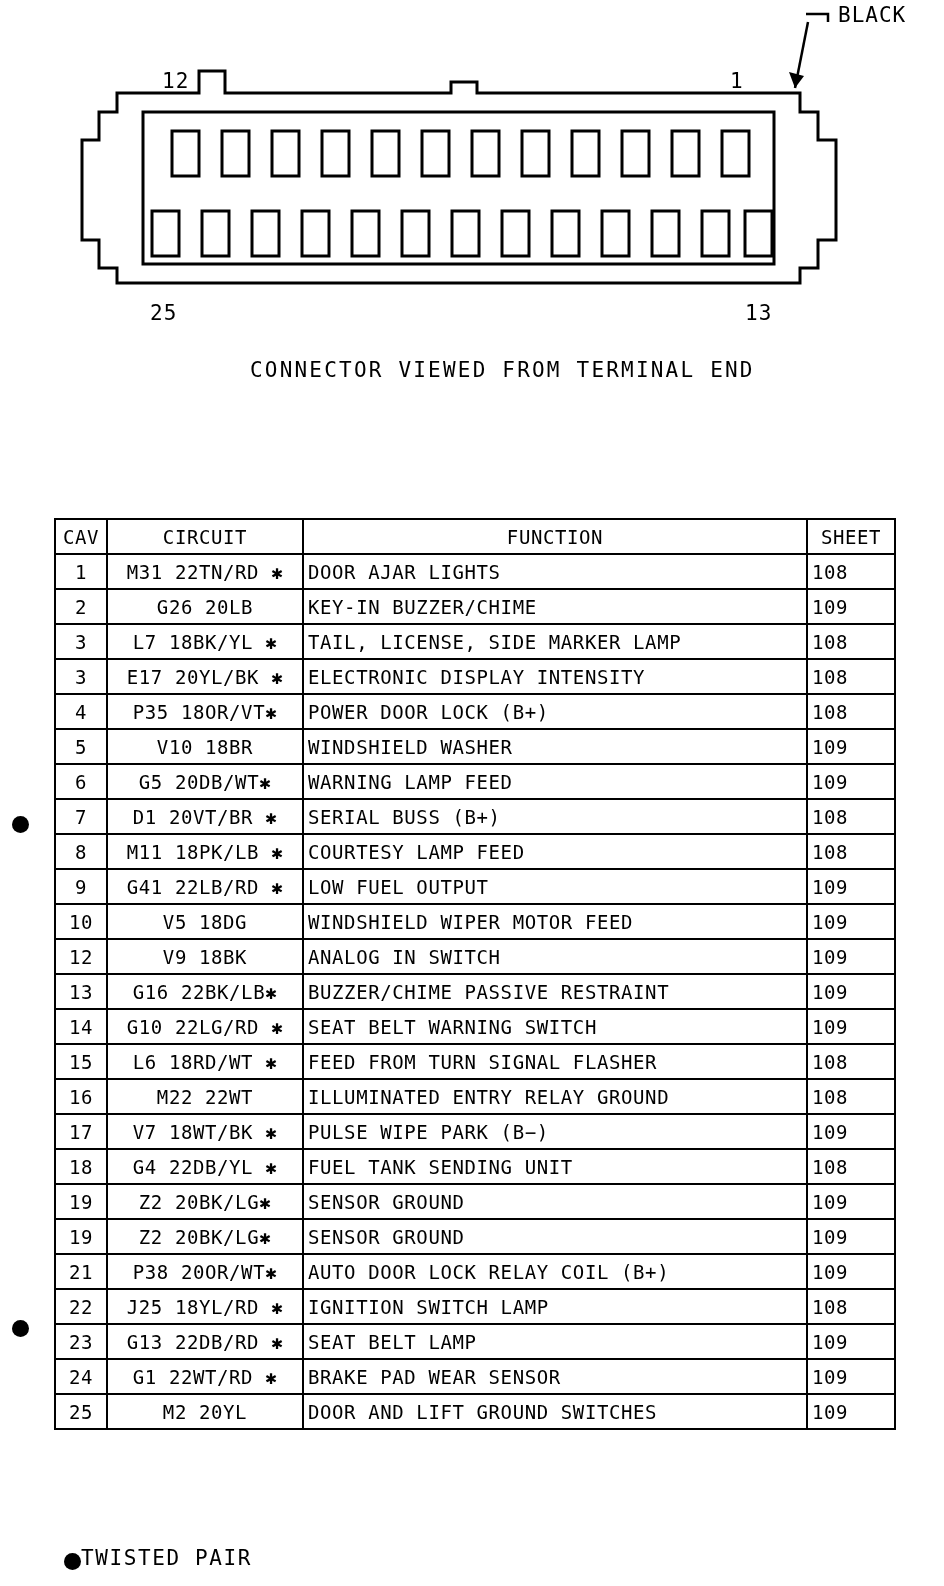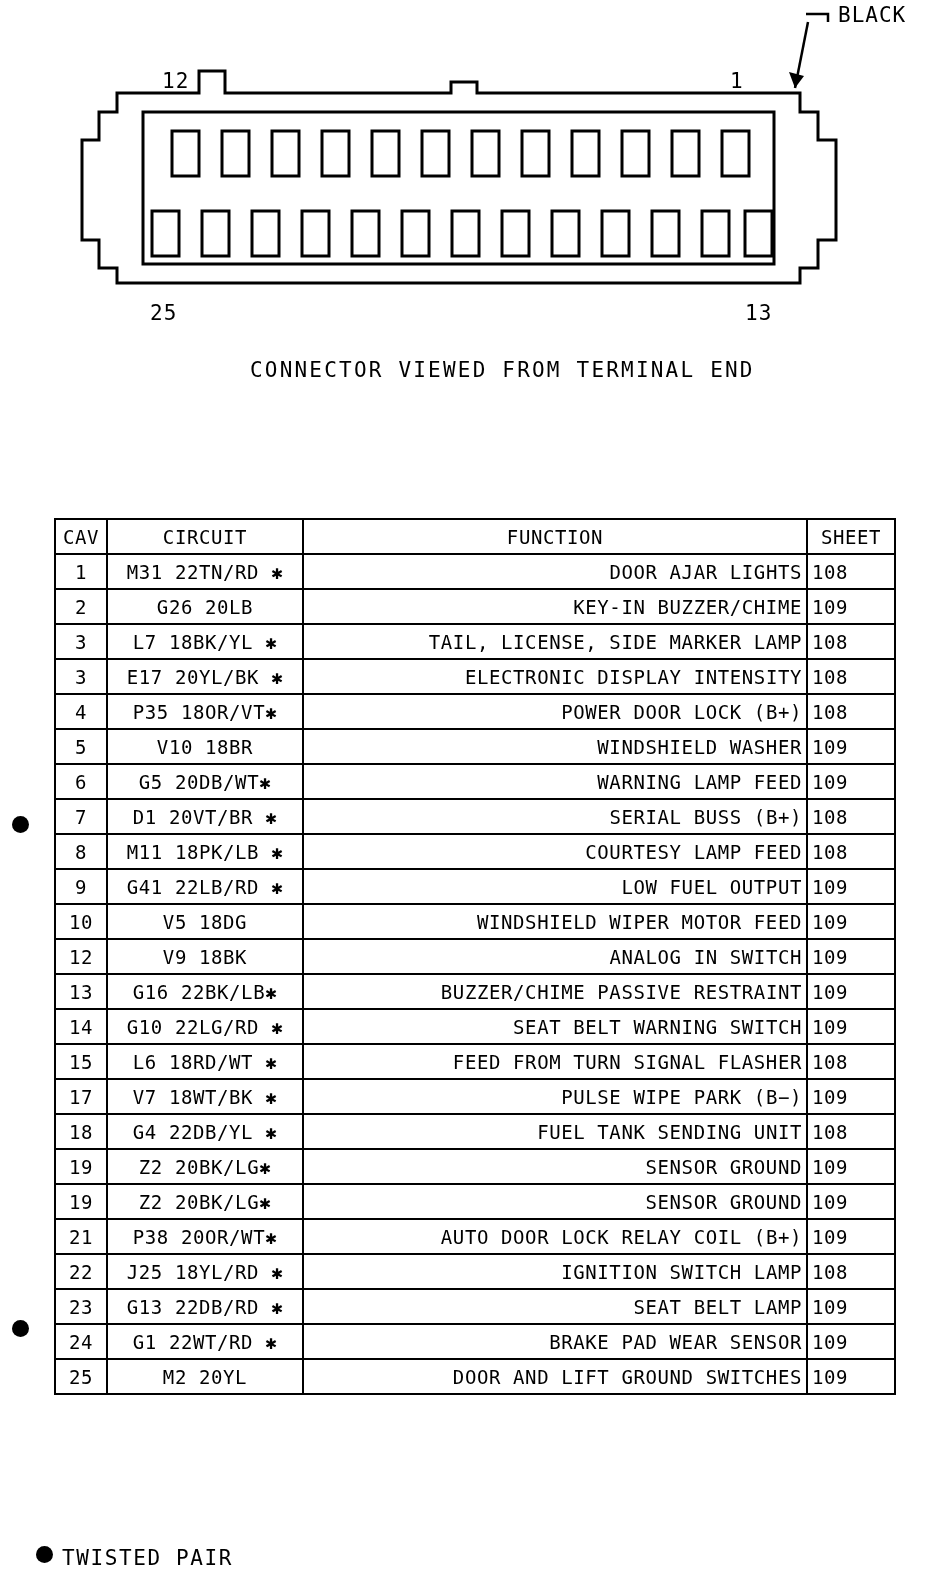--- a/index.html
+++ b/index.html
@@ -68,41 +68,40 @@
   col.c-circ   { width: 196px; }
   col.c-func   { width: 504px; }
   col.c-sheet  { width: 88px; }
 
   .hdr-cav, .hdr-sheet, .hdr-circ, .hdr-func {
     text-align: center;
     letter-spacing: 2px;
   }
   td.cav   { text-align: center; }
   td.circ  { text-align: center;  padding-left: 8px; }
-  td.func  { text-align: right;  padding-left: 10px; }
+  td.func  { text-align: left;  padding-left: 10px; }
   td.sheet { text-align: left; }
 
   
   .tp-dot {
     position: absolute;
     left: -42px;
     width: 17px;
     height: 17px;
     border-radius: 50%;
     background: #000;
   }
 
   
   #legend {
     position: absolute;
-    left: 36px;
+    left: 64px;
     top: 1546px;
     display: flex;
-    align-items: flex-start;
-    gap: 9px;
+    align-items: flex-end;
   }
   #legend .dot {
     width: 17px;
     height: 17px;
     border-radius: 50%;
     background: #000;
     flex: 0 0 auto;
   }
   #legend .legend-text {
     font-family: "DejaVu Sans Mono", monospace;
@@ -281,20 +280,26 @@
           <td class="func">SEAT BELT WARNING SWITCH</td>
           <td class="sheet">109</td>
         </tr>
         <tr>
           <td class="cav">15</td>
           <td class="circ">L6 18RD/WT ✱</td>
           <td class="func">FEED FROM TURN SIGNAL FLASHER</td>
           <td class="sheet">108</td>
         </tr>
         <tr>
+          <td class="cav">16</td>
+          <td class="circ">M22 22WT</td>
+          <td class="func">ILLUMINATED ENTRY RELAY GROUND</td>
+          <td class="sheet">108</td>
+        </tr>
+        <tr>
           <td class="cav">17</td>
           <td class="circ">V7 18WT/BK ✱</td>
           <td class="func">PULSE WIPE PARK (B−)</td>
           <td class="sheet">109</td>
         </tr>
         <tr>
           <td class="cav">18</td>
           <td class="circ">G4 22DB/YL ✱</td>
           <td class="func">FUEL TANK SENDING UNIT</td>
           <td class="sheet">108</td>

